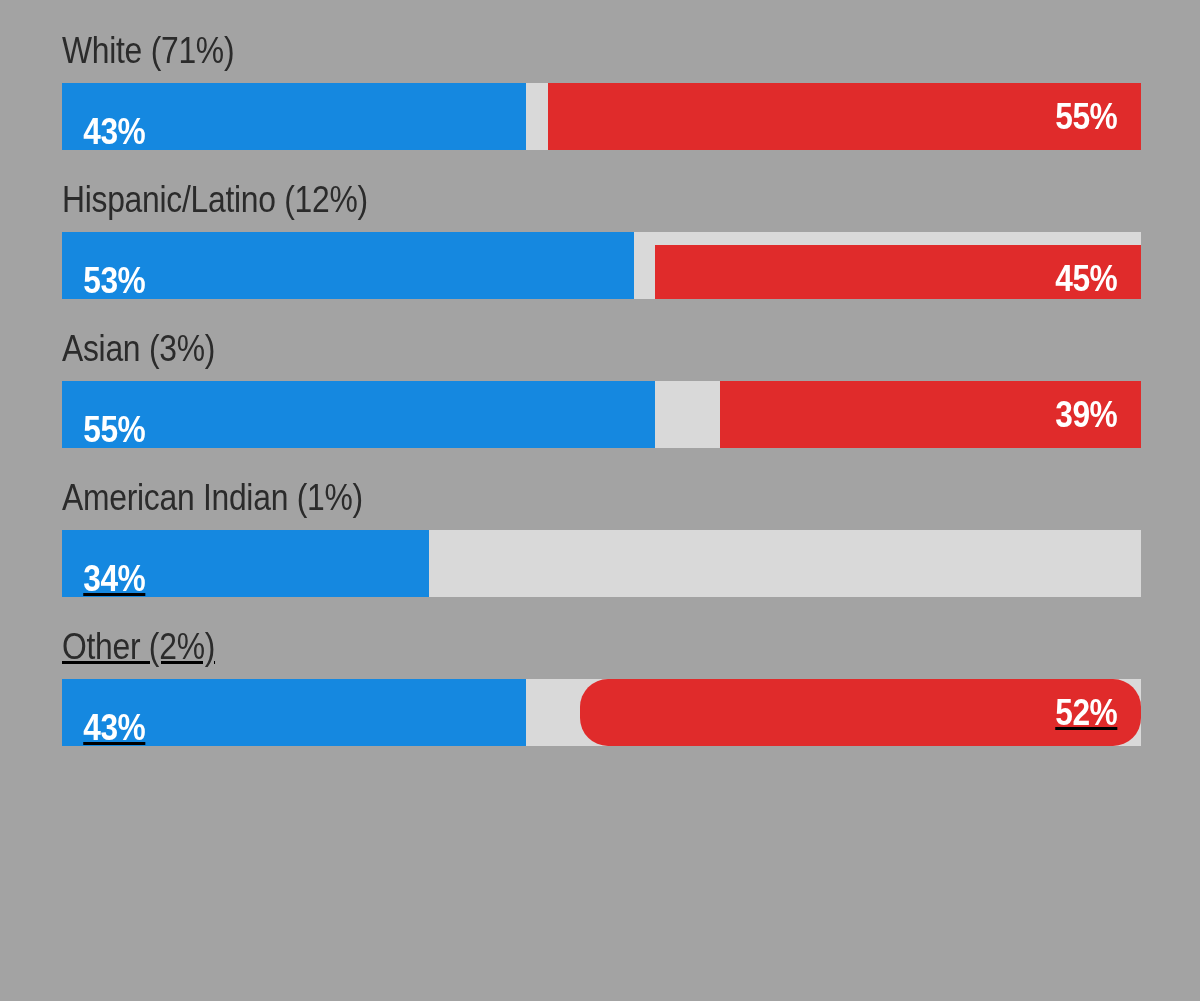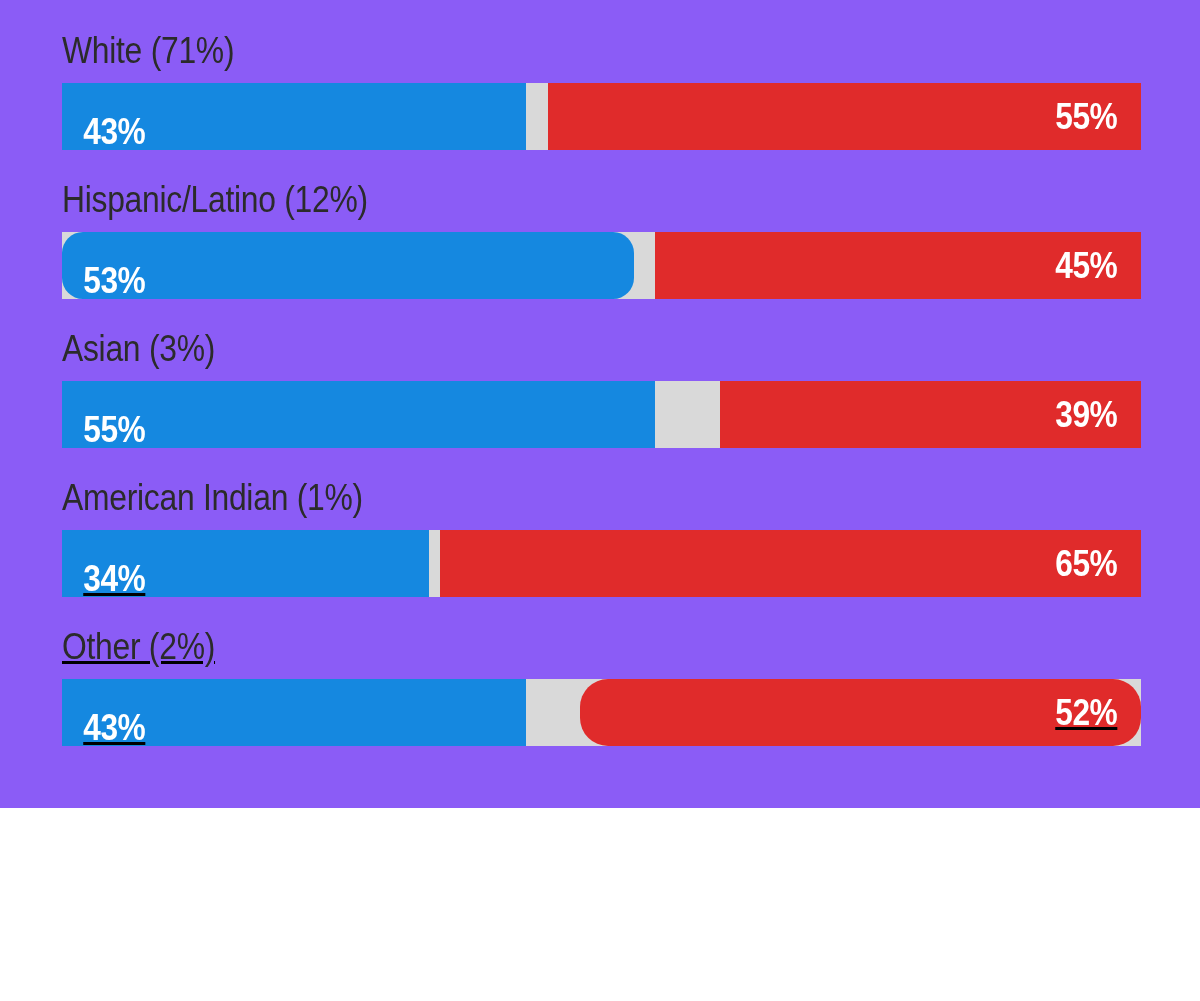--- a/index.html
+++ b/index.html
@@ -10,23 +10,23 @@
   }
   body {
     width: 1200px;
     height: 1001px;
     font-family: "Liberation Sans", "DejaVu Sans", sans-serif;
     overflow: hidden;
   }
   .chart {
     box-sizing: border-box;
     width: 1200px;
-    height: 808px;
+    height: 1001px;
     padding: 30px 59px 0 62px;
-    background: #8b5cf6;
+    background: #a3a3a3;
   }
   .row {
     width: 100%;
     margin-bottom: 29px;
   }
   .row:last-child {
     margin-bottom: 8px;
     text-decoration: underline;
   }
   .row-label {
@@ -93,25 +93,25 @@
       <div class="seg seg-rep" style="width: 55%;">
         <span class="seg-value">55%</span>
       </div>
     </div>
   </div>
 
 
   <div class="row">
     <div class="row-label">Hispanic/Latino (12%)</div>
     <div class="bar">
-      <div class="seg seg-dem" style="width: 53%; border-radius: 21px;">
+      <div class="seg seg-dem" style="width: 53%;">
         <span class="seg-value">53%</span>
       </div>
       <div class="seg seg-gap" style="width: 2%;"></div>
-      <div class="seg seg-rep" style="width: 45%;">
+      <div class="seg seg-rep" style="width: 45%; margin-top: 13px;">
         <span class="seg-value">45%</span>
       </div>
     </div>
   </div>
 
   <div class="row">
     <div class="row-label">Asian (3%)</div>
     <div class="bar">
       <div class="seg seg-dem" style="width: 55%;">
         <span class="seg-value">55%</span>
@@ -123,23 +123,20 @@
     </div>
   </div>
 
   <div class="row">
     <div class="row-label">American Indian (1%)</div>
     <div class="bar">
       <div class="seg seg-dem" style="width: 34%; text-decoration: underline;">
         <span class="seg-value">34%</span>
       </div>
       <div class="seg seg-gap" style="width: 1%;"></div>
-      <div class="seg seg-rep" style="width: 65%;">
-        <span class="seg-value">65%</span>
-      </div>
     </div>
   </div>
 
   <div class="row">
     <div class="row-label">Other (2%)</div>
     <div class="bar">
       <div class="seg seg-dem" style="width: 43%;">
         <span class="seg-value">43%</span>
       </div>
       <div class="seg seg-gap" style="width: 5%;"></div>

